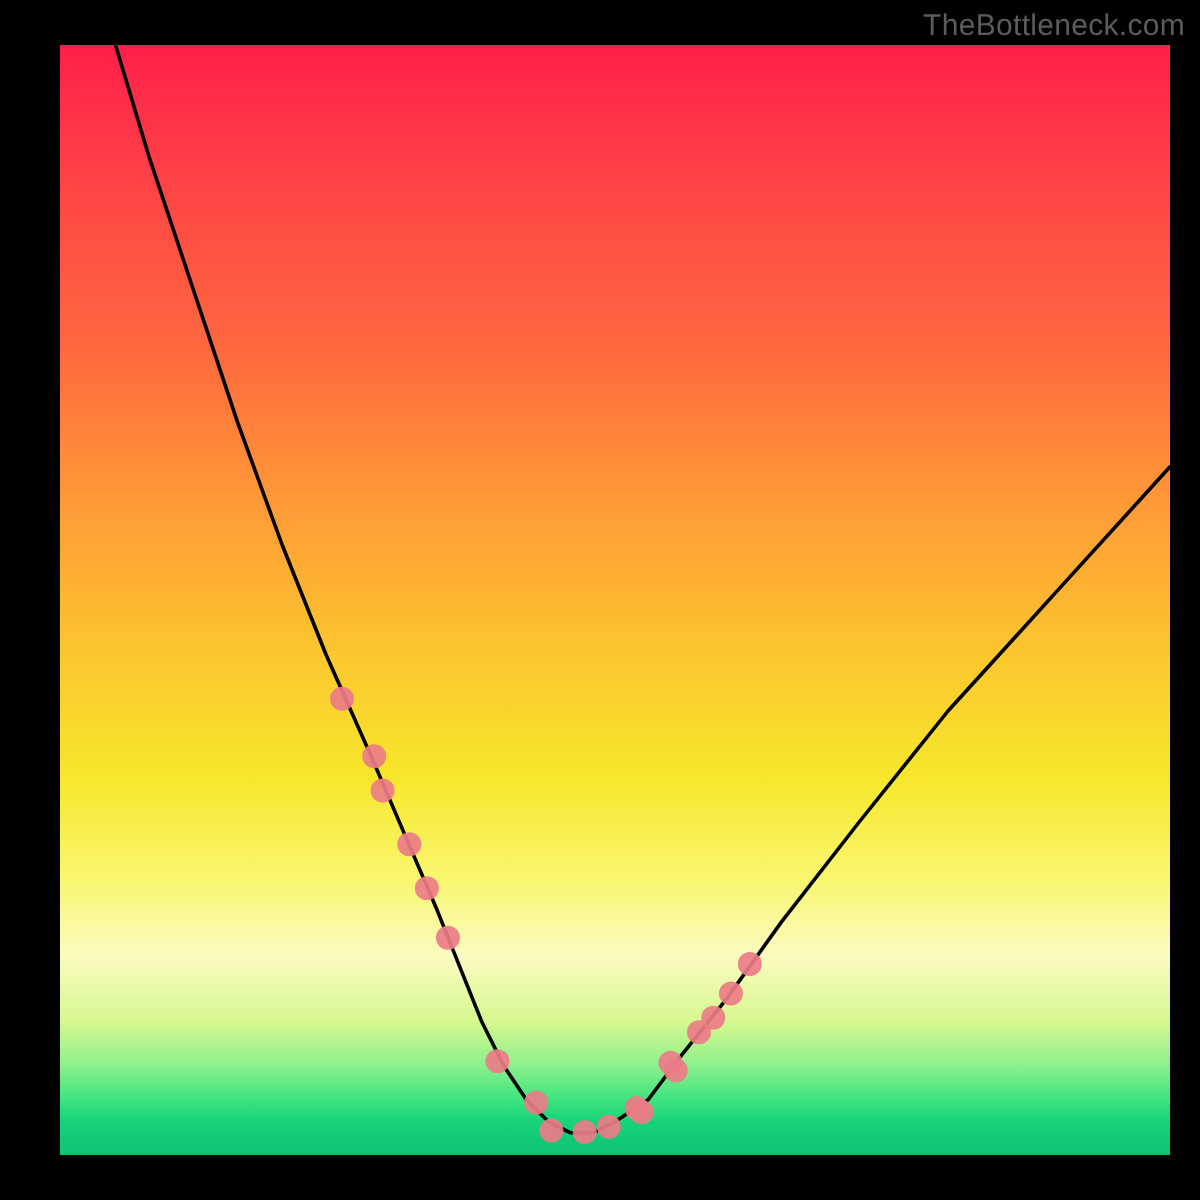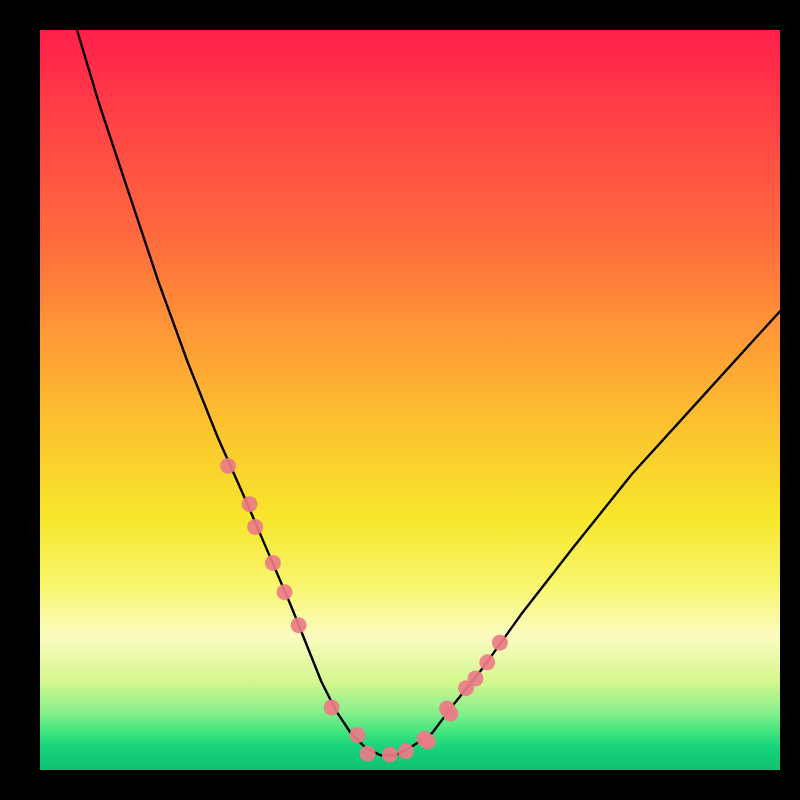--- a/index.html
+++ b/index.html
@@ -57,20 +57,21 @@
   }
   .curve-svg {
     position: absolute;
     inset: 0;
   }
 </style>
 </head>
 <body>
 
 <div class="frame">
+  <div class="watermark">TheBottleneck.com</div>
 
   <div class="plot-area">
     <div class="gradient-bg"></div>
 
     <svg class="curve-svg" viewBox="0 0 740 740" preserveAspectRatio="none">
       <g id="curve-group">
           <path d="M37.0 0.0 L59.2 74.0 L88.8 162.8 L118.4 251.6 L148.0 333.0 L177.6 407.0 L207.2 473.6 L229.4 525.4 L251.6 577.2 L266.4 614.2 L281.2 651.2 L296.0 680.8 L310.8 703.0 L325.6 717.8 L340.4 725.2 L355.2 725.2 L370.0 717.8 L392.2 703.0 L414.4 673.4 L444.0 636.4 L481.0 584.6 L532.8 518.0 L592.0 444.0 L666.0 362.6 L740.0 281.2" fill="none" stroke="#000" stroke-width="2.4" stroke-linecap="round" stroke-linejoin="round"></path>
         </g>
       <g id="marker-group">
           <circle cx="188.0" cy="435.9" r="8" fill="#eb7c87" fill-opacity="0.92"></circle>

